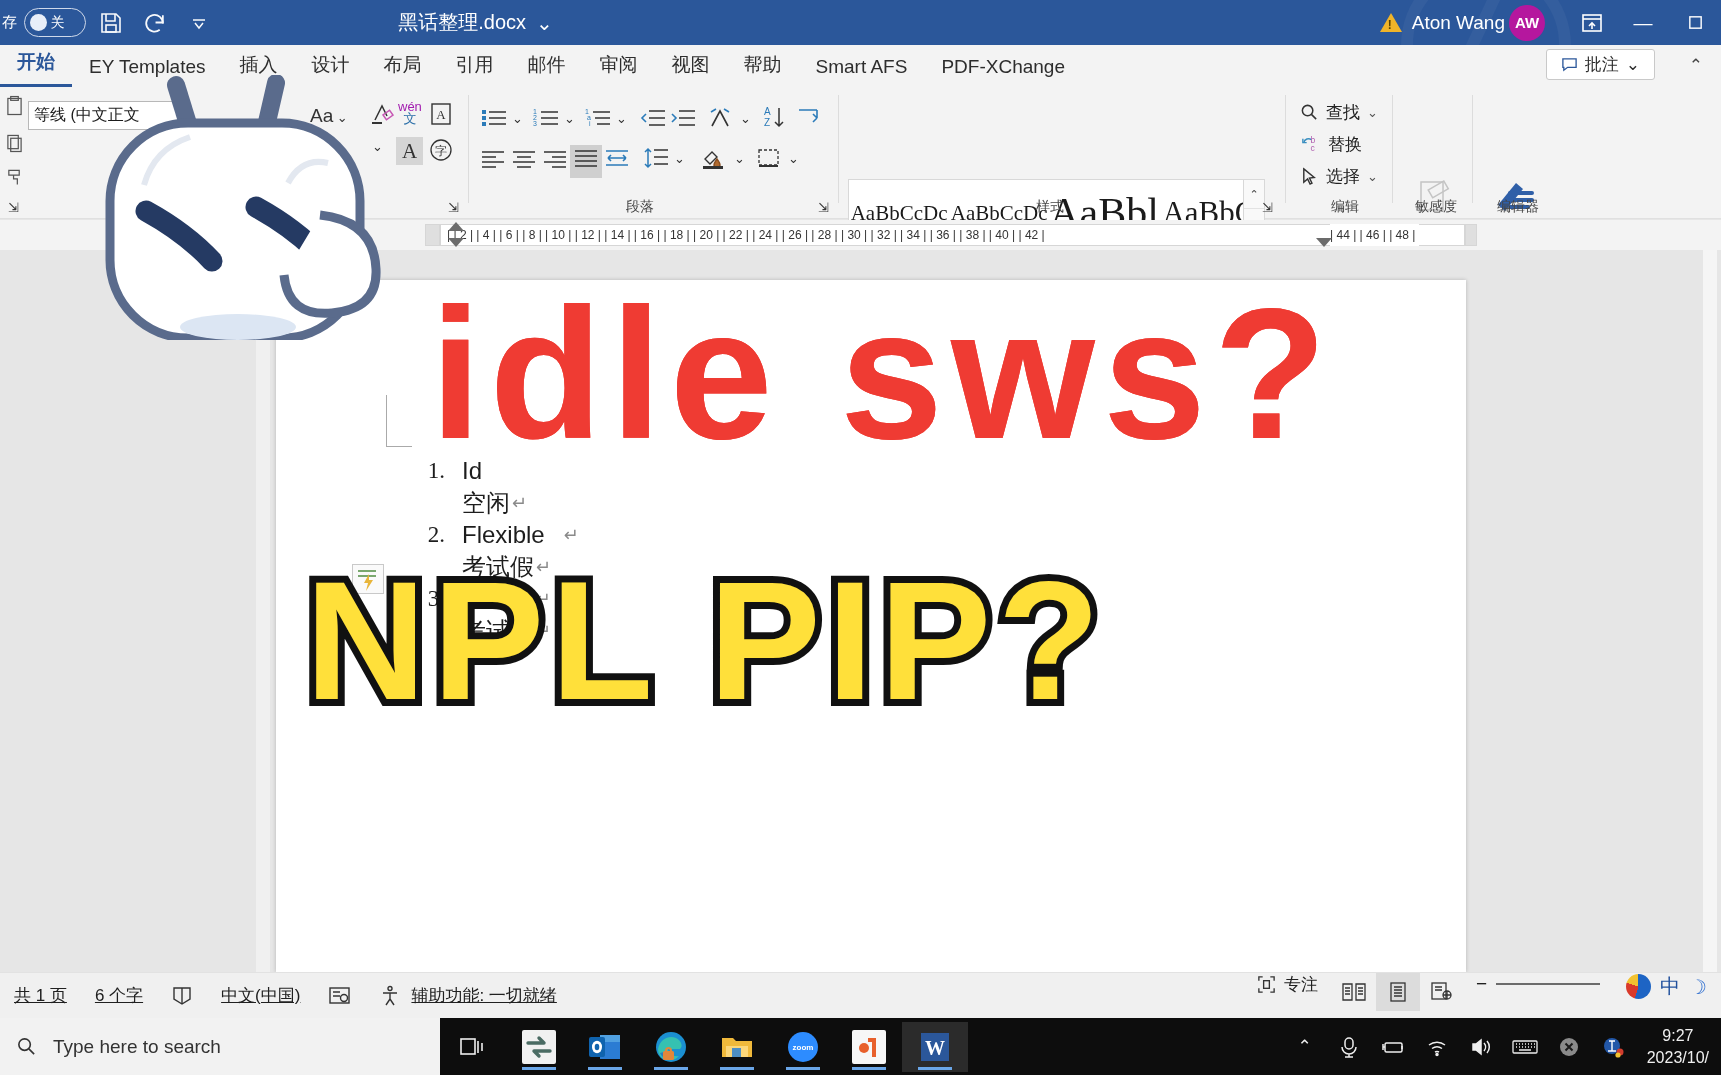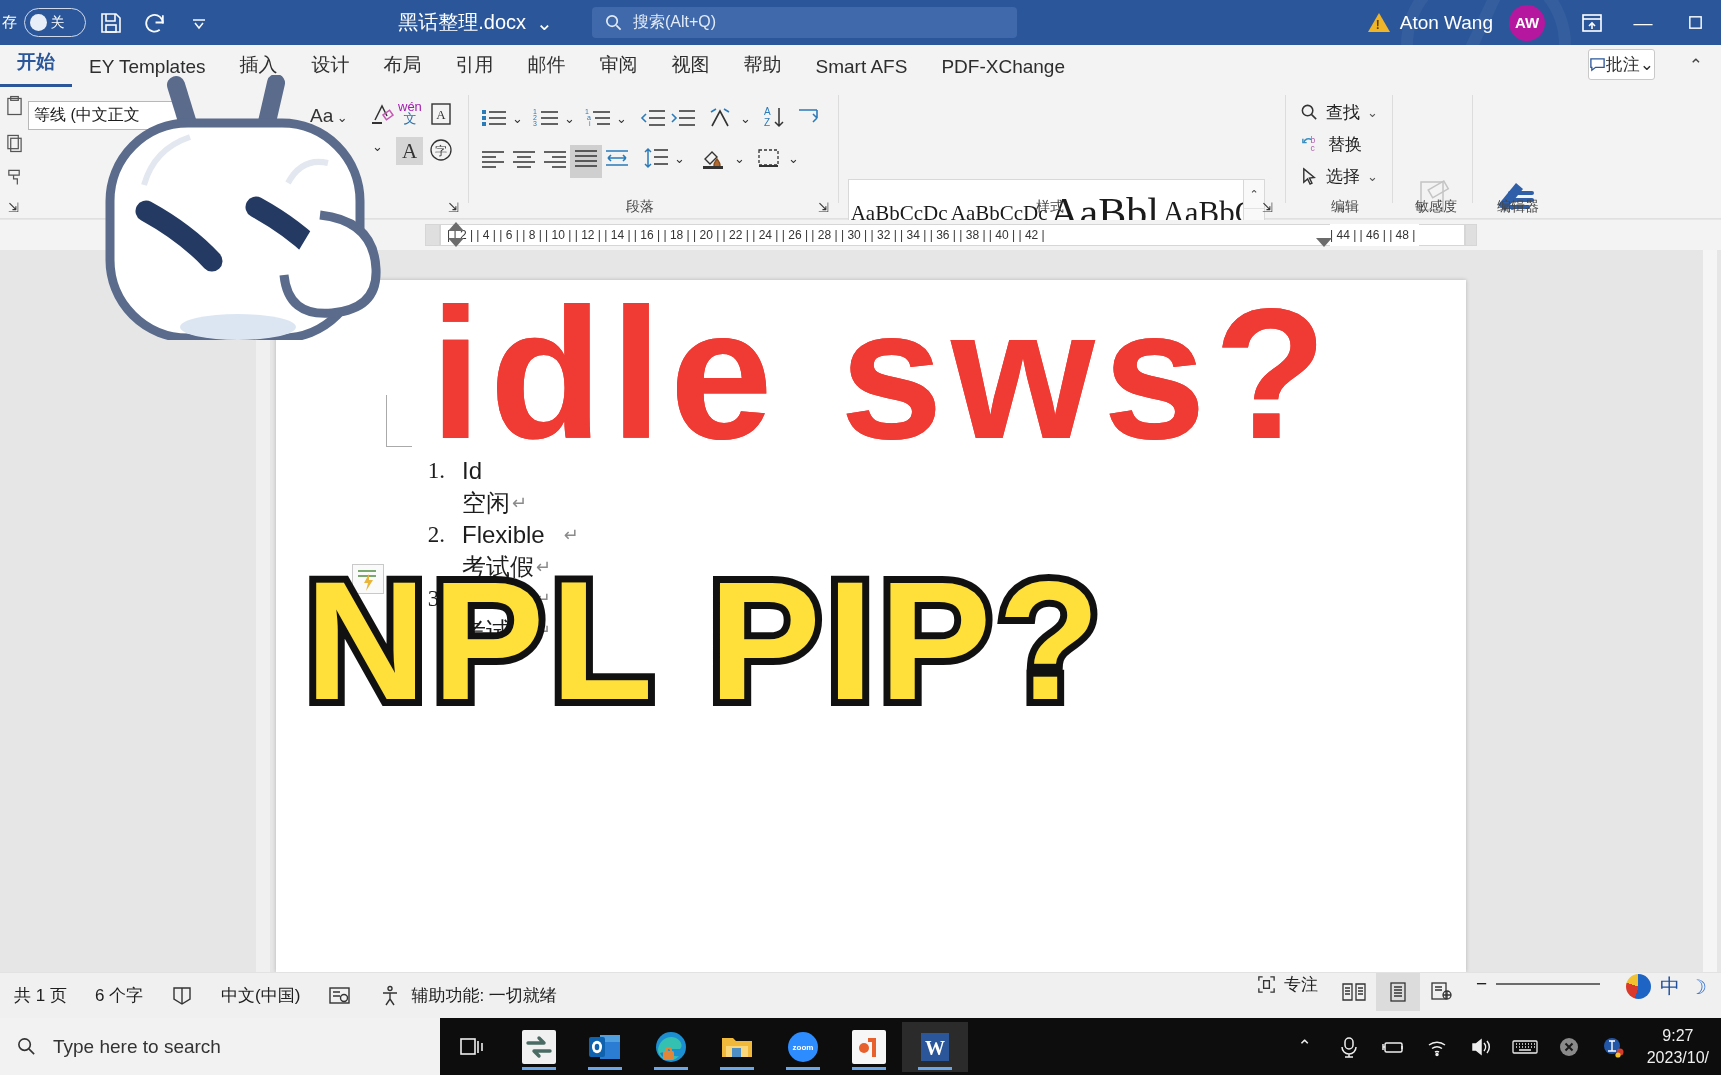--- a/index.html
+++ b/index.html
@@ -46,39 +46,39 @@
   .searchbox{
     position:absolute; left:592px; top:7px; width:425px; height:31px;
     background:#3f69ab; border-radius:4px; display:flex; align-items:center;
     gap:10px; padding:0 12px; color:#e3ebf7; font-size:16px;
   }
   .tb-right{
     position:absolute; right:0; top:0; height:45px; display:flex; align-items:center;
   }
   .warn-tri{ width:0;height:0;border-left:11px solid transparent;border-right:11px solid transparent;border-bottom:19px solid #f0b429; position:relative;}
   .warn-tri:after{content:"!";position:absolute;left:-3px;top:5px;font-size:12px;color:#5b4300;font-weight:bold;}
-  .user-name{ font-size:19px; margin:0 16px 0 10px; }
+  .user-name{ font-size:19px; margin:0 4px 0 10px; }
   .avatar{
     width:36px;height:36px;border-radius:50%;background:#b5179e;color:#fff;
     display:flex;align-items:center;justify-content:center;font-size:15px;font-weight:600;
   }
   .win-btn{ width:52px;height:45px;display:flex;align-items:center;justify-content:center;}
   .ribbon-disp{ width:50px;height:45px;display:flex;align-items:center;justify-content:center;margin-left:22px;}
 
   
   .tabsbar{
     position:absolute; left:0; top:45px; width:1721px; height:42px;
     background:#f3f3f3; display:flex; align-items:flex-end; font-size:19px;
     color:#2d2d2d;
   }
   .tab{ padding:4px 17px 9px 17px; cursor:default; white-space:nowrap;}
   .tab.active{ color:#2b579a; font-weight:600; border-bottom:3px solid #2b579a;text-align:center;}
   .comments-btn{
     position:absolute; right:66px; top:4px; height:31px; border:1px solid #c9c9c9;
-    background:#fff; display:flex; align-items:center; padding:0 0;
+    background:#fff; display:flex; align-items:center; gap:7px; padding:0 14px;
     font-size:17px; color:#2d2d2d; border-radius:3px;
   }
   .collapse-caret{ position:absolute; right:18px; top:10px; font-size:17px; color:#444;}
 
   
   .ribbon{
     position:absolute; left:0; top:87px; width:1721px; height:132px;
     background:#f3f3f3; border-bottom:1px solid #e0e0e0;
   }
   .grp-title{
@@ -187,20 +187,21 @@
   }
 
   
   .mascot{ position:absolute; left:88px; top:75px; width:300px; height:265px; pointer-events:none;}
 
   
   .statusbar{
     position:absolute; left:0; top:972px; width:1721px; height:46px;
     background:#f0f0f0; display:flex; align-items:center; font-size:17px; color:#202020;
     border-top:1px solid #e2e2e2;
+    text-decoration:underline;
   }
   .sb-item{ display:flex; align-items:center; gap:7px; padding:0 14px; white-space:nowrap;}
   .sb-right{ position:absolute; right:0; top:0; height:46px; display:flex; align-items:flex-start;}
   .view-btn{ width:44px;height:38px;display:flex;align-items:center;justify-content:center;}
   .view-btn.active{ background:#dcdcdc;}
   .zoom-slider{ display:flex; align-items:center; gap:9px; padding:0 12px;}
   .zoom-line{ width:104px; height:2px; background:#6b6b6b;}
   .ime{ display:flex; align-items:center; gap:9px; padding:0 14px; }
   .ime-ball{ width:25px;height:25px;border-radius:50%;
     background:conic-gradient(#1d64c4 0 55%, #d93a2b 55% 80%, #f2c230 80% 100%);}
@@ -253,27 +254,20 @@
     </svg>
   </div>
 
   <div class="tb-title">
     <span class="tb-title-inner">
       <span>黑话整理.docx</span>
       <span>⌄</span>
     </span>
   </div>
 
-  <div class="searchbox">
-    <svg width="19" height="19" viewBox="0 0 20 20" fill="none" stroke="#e3ebf7" stroke-width="1.8">
-      <circle cx="8.5" cy="8.5" r="5.5"></circle>
-        <path d="M13 13l4.5 4.5"></path>
-    </svg>
-    <span>搜索(Alt+Q)</span>
-  </div>
 
   <div class="tb-right">
     <div class="warn-tri"></div>
     <div class="user-name">Aton Wang</div>
     <div class="avatar">AW</div>
     <div class="ribbon-disp">
       <svg width="24" height="24" viewBox="0 0 24 24" fill="none" stroke="#fff" stroke-width="1.6">
         <rect x="3" y="4" width="18" height="16"></rect>
           <path d="M3 8h18"></path>
           <path d="M12 18v-6"></path>

